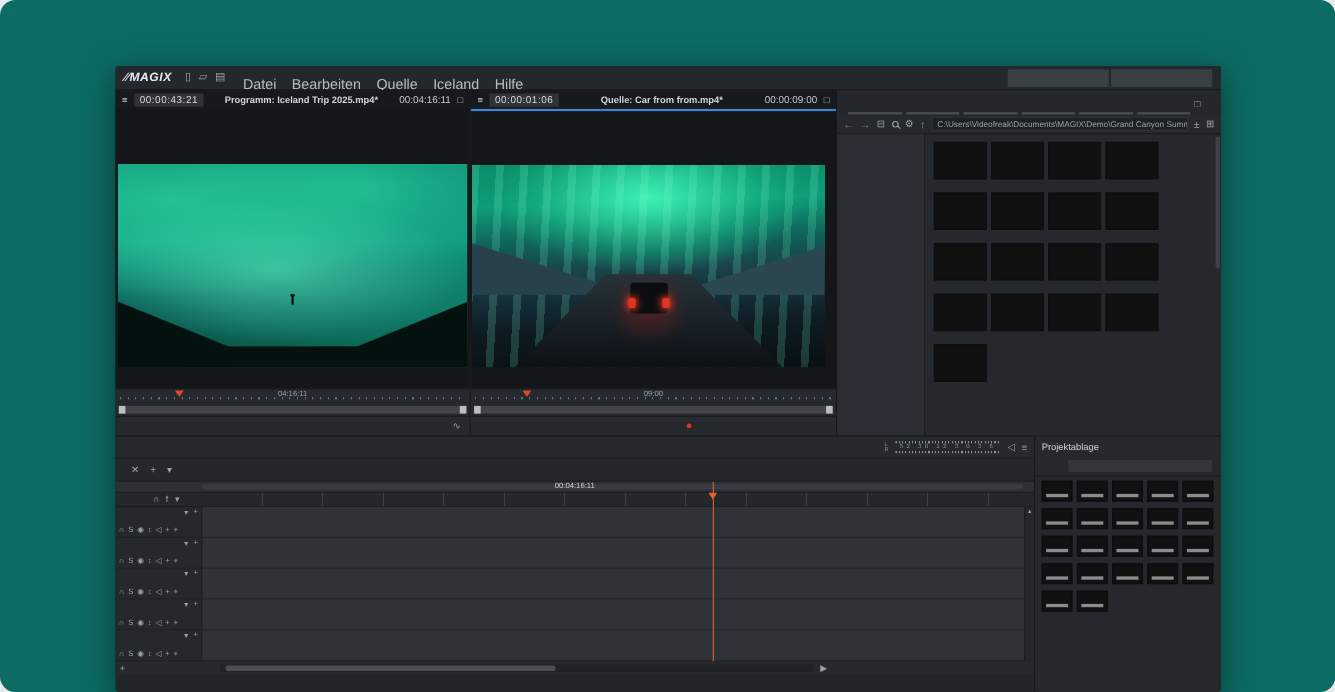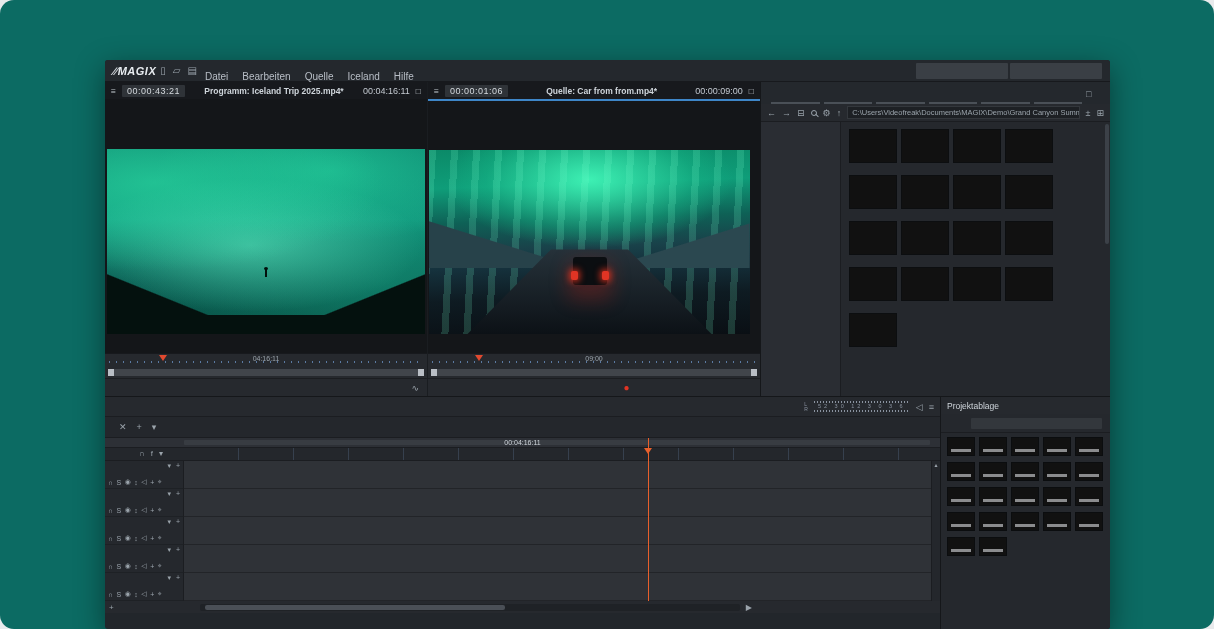--- a/index.html
+++ b/index.html
@@ -1,25 +1,25 @@
 <!DOCTYPE html>
 <html><head>
 <meta charset="utf-8">
 <style>
   html,body{margin:0;padding:0;background:#e8eaec;font-family:"Liberation Sans","DejaVu Sans",sans-serif;}
   *{box-sizing:border-box;}
   .page{width:1214px;height:629px;background:#0c6b63;border-radius:14px;position:relative;overflow:hidden;}
   .window{position:absolute;left:105px;top:60px;width:1005px;height:569px;background:#22262b;color:#c3c9d0;font-size:9px;border-radius:3px;box-shadow:0 8px 30px rgba(0,0,0,.45);overflow:hidden;}
 
   
-  .menubar{position:absolute;left:0;top:0;width:1005px;height:22px;background:#24282d;border-bottom:1px solid #17191d;display:flex;align-items:center;padding:0 8px;}
+  .menubar{position:absolute;left:0;top:0;width:1005px;height:22px;background:#24282d;border-bottom:1px solid #17191d;display:flex;align-items:center;padding:0 8px;gap:8px;}
   .logo{font-weight:bold;font-style:italic;font-size:11px;color:#e8ecf0;letter-spacing:.5px;margin-right:4px;}
   .logo .sl{color:#d7dbe0;}
   .fileic{display:flex;gap:7px;color:#9aa3ab;font-size:10px;margin-right:8px;}
-  .menus{display:flex;gap:14px;color:#b8bec6;font-size:10px;margin-top:12px;}
+  .menus{display:flex;gap:14px;color:#b8bec6;font-size:13px;margin-top:12px;}
   .mode{margin-left:auto;display:flex;gap:2px;}
   .modebtn{min-width:92px;height:16px;display:flex;align-items:center;justify-content:center;background:#3a3f45;color:#c9cfd6;font-size:9px;border-radius:1px;}
 
   
   .monitors{position:absolute;left:0;top:22px;width:655px;height:314px;background:#1a1d21;}
   .mon{position:absolute;top:0;height:314px;background:#1f2226;}
   .mon.prog{left:0;width:322px;}
   .mon.src{left:323px;width:332px;}
   .mon-head{height:17px;background:#17191d;display:flex;align-items:center;gap:6px;padding:0 6px;font-size:8.5px;}
   .mon.src .mon-stage{border-top:2px solid #3e86c8;}

